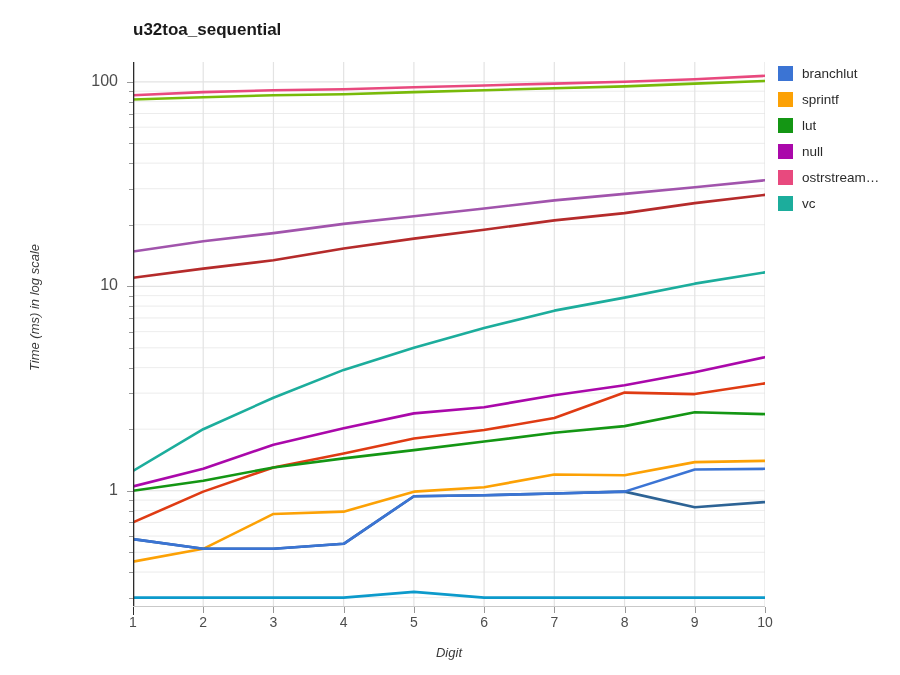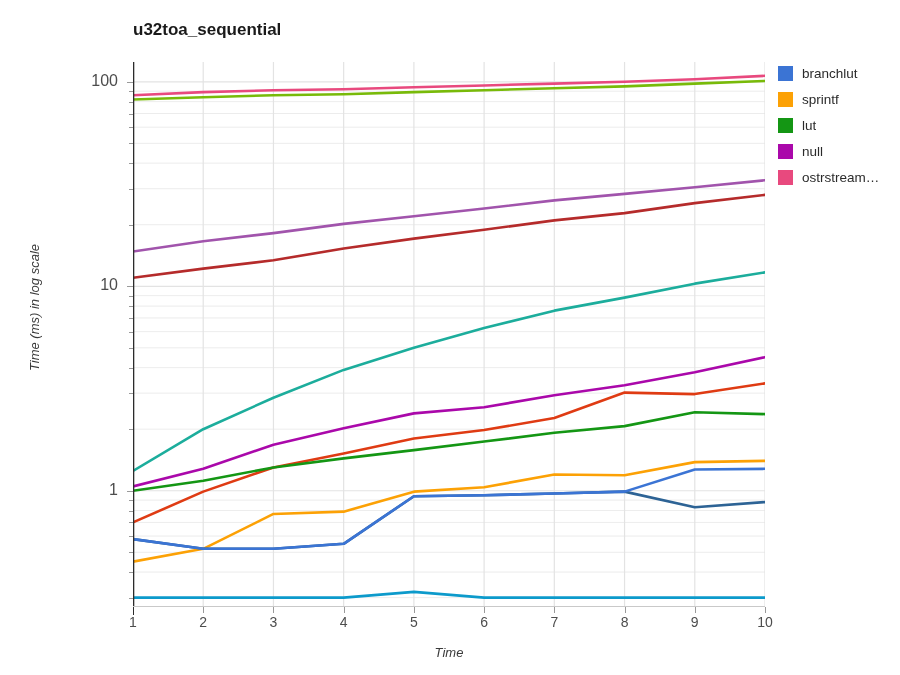--- a/index.html
+++ b/index.html
@@ -48,21 +48,21 @@
   svg{display:block;}
 </style>
 </head>
 <body>
 
 <div id="chart-root">
 
   <div class="title">u32toa_sequential</div>
 
   <div class="ylabel">Time (ms) in log scale</div>
-  <div class="xlabel">Time</div>
+  <div class="xlabel">Digit</div>
 
   <div id="ytick-layer">
       <div class="ytick-label" style="top: 71.8143px; right: 782px;">100</div>
       <div class="ytick-label" style="top: 276.275px; right: 782px;">10</div>
       <div class="ytick-label" style="top: 480.736px; right: 782px;">1</div>
       <div style="position: absolute; left: 129px; top: 597.6px; width: 4px; height: 1px; background: rgb(154, 154, 154);"></div>
       <div style="position: absolute; left: 129px; top: 572.1px; width: 4px; height: 1px; background: rgb(154, 154, 154);"></div>
       <div style="position: absolute; left: 129px; top: 552.3px; width: 4px; height: 1px; background: rgb(154, 154, 154);"></div>
       <div style="position: absolute; left: 129px; top: 536.1px; width: 4px; height: 1px; background: rgb(154, 154, 154);"></div>
       <div style="position: absolute; left: 129px; top: 522.4px; width: 4px; height: 1px; background: rgb(154, 154, 154);"></div>
@@ -183,15 +183,19 @@
         <span class="legend-text">lut</span>
       </div>
       <div class="legend-row">
         <span class="legend-swatch" style="background: rgb(170, 8, 170);"></span>
         <span class="legend-text">null</span>
       </div>
       <div class="legend-row">
         <span class="legend-swatch" style="background: rgb(232, 73, 126);"></span>
         <span class="legend-text">ostrstream…</span>
       </div>
+      <div class="legend-row">
+        <span class="legend-swatch" style="background: rgb(28, 173, 156);"></span>
+        <span class="legend-text">vc</span>
+      </div>
     </div>
 
 </div>
 
 </body></html>

